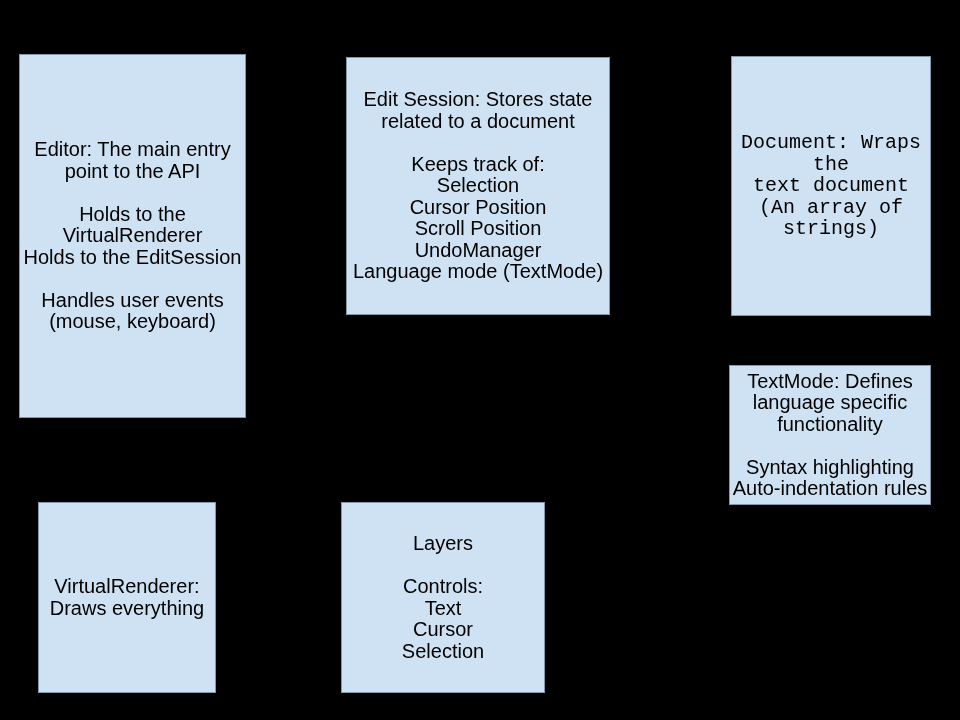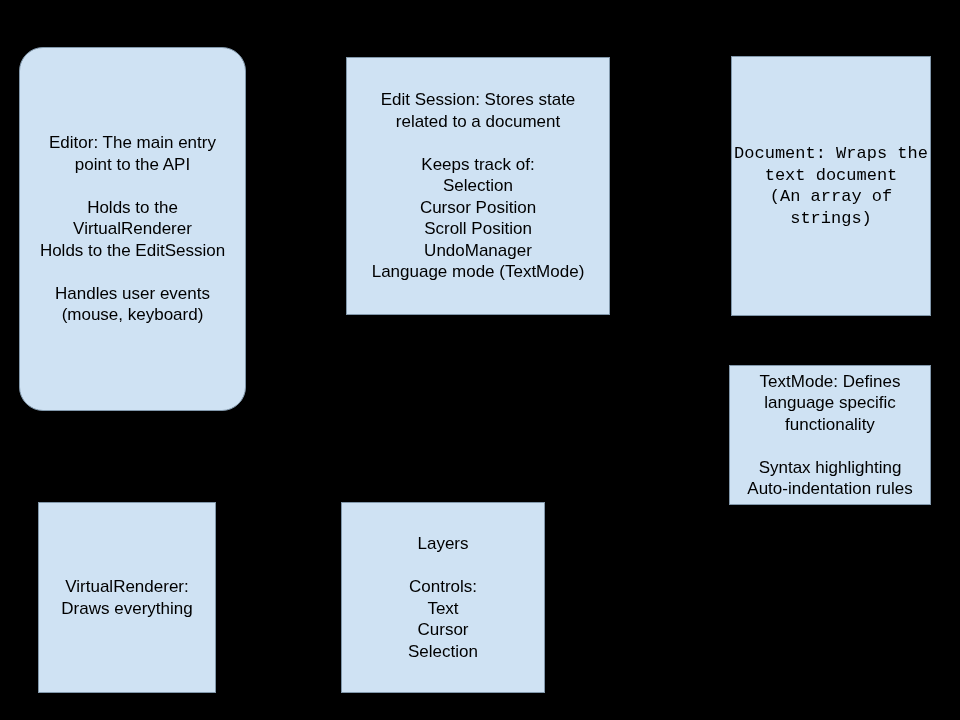--- a/index.html
+++ b/index.html
@@ -21,25 +21,25 @@
     position: absolute;
     box-sizing: border-box;
     border: 1.5px solid;
     display: flex;
     align-items: center;
     justify-content: center;
     text-align: center;
   }
   .box-text {
     white-space: pre-line;
-    font-size: 17px;
+    font-size: 20px;
     line-height: 21.5px;
   }
   
-  .box-editor            { left: 19px;  top: 47px;  width: 227px; height: 364px; border-radius: 24px; }
+  .box-editor            { left: 19px;  top: 54px;  width: 227px; height: 364px; }
   .box-edit-session      { left: 346px; top: 57px;  width: 264px; height: 258px; }
   .box-document          { left: 731px; top: 56px;  width: 200px; height: 260px; }
   .box-textmode          { left: 729px; top: 365px; width: 202px; height: 140px; }
   .box-virtual-renderer  { left: 38px;  top: 502px; width: 178px; height: 191px; }
   .box-layers            { left: 297px; top: 502px; width: 204px; height: 191px; margin-left: 44px; }
 </style>
 </head>
 <body style="background-color: rgb(0, 0, 0);">
 
 <div class="canvas">

